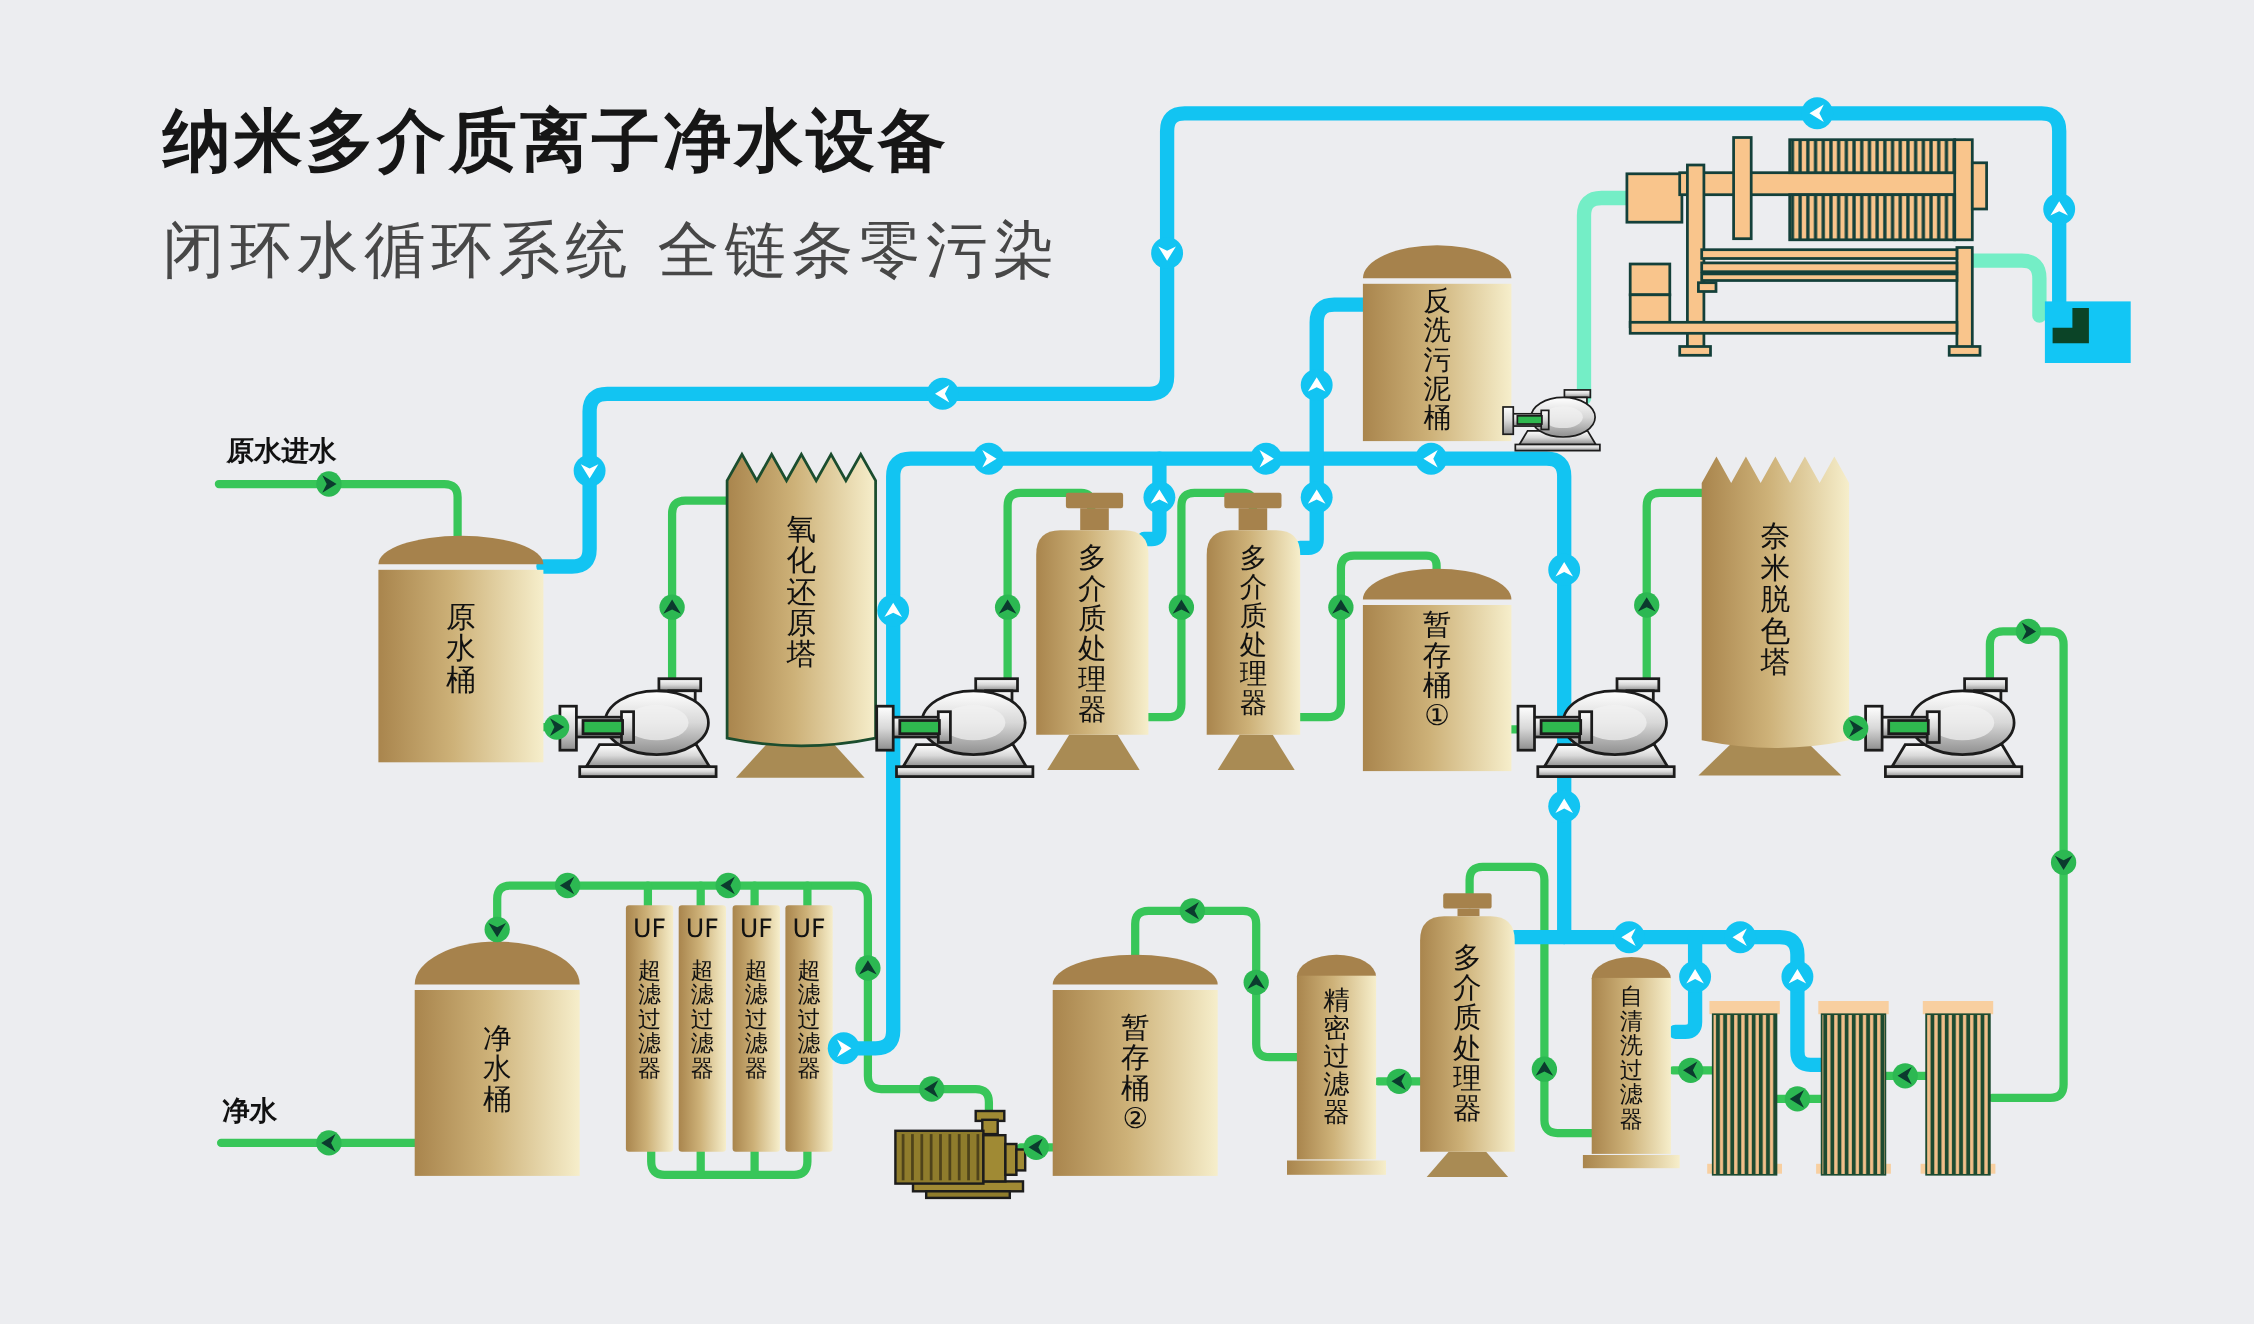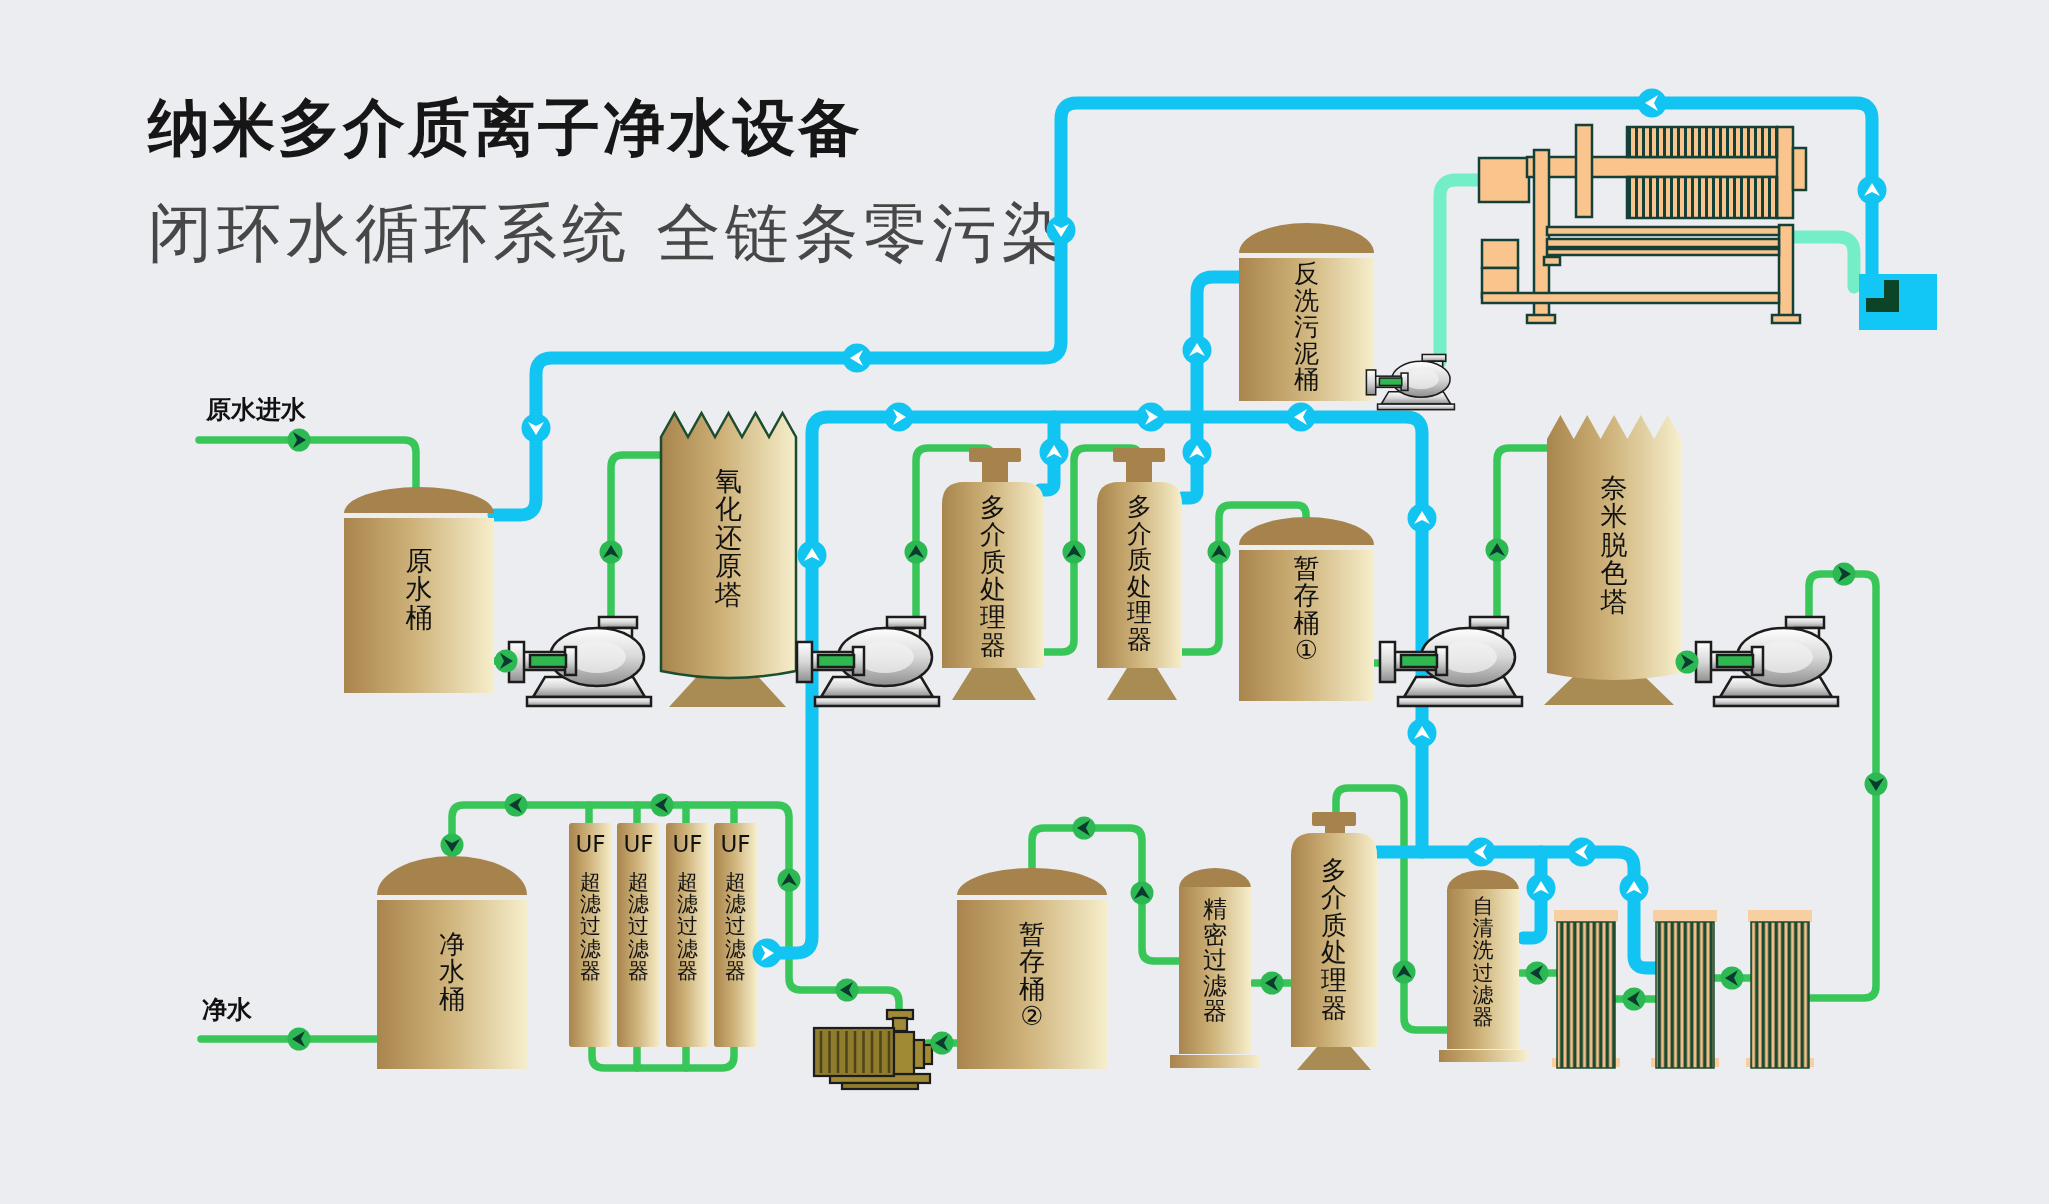--- a/index.html
+++ b/index.html
@@ -1,21 +1,21 @@
 <!DOCTYPE html>
 <html><head>
 <meta charset="utf-8">
 <style>
   html,body{margin:0;padding:0;background:#ecedf0;}
   .stage{position:relative;width:2049px;height:1204px;background:#ecedf0;overflow:hidden;
          font-family:"DejaVu Sans","Liberation Sans",sans-serif;margin-left:44px;}
   .stage svg{position:absolute;left:0;top:0;}
   .hdr{position:absolute;left:104px;}
   .hdr-title{top:86px;font-size:62px;font-weight:bold;color:#161616;letter-spacing:3px;}
-  .hdr-sub{top:190px;font-size:64px;font-weight:normal;color:#474747;letter-spacing:5px;}
+  .hdr-sub{top:190px;font-size:56px;font-weight:normal;color:#474747;letter-spacing:5px;}
 </style>
 </head>
 <body>
 
 <div class="stage">
   <div class="hdr hdr-title">纳米多介质离子净水设备</div>
   <div class="hdr hdr-sub">闭环水循环系统 全链条零污染</div>
   <svg id="cv" width="2049" height="1204" viewBox="0 0 2049 1204" xmlns="http://www.w3.org/2000/svg">
       <defs>
         <linearGradient id="tankGrad" x1="0" y1="0" x2="1" y2="0">

